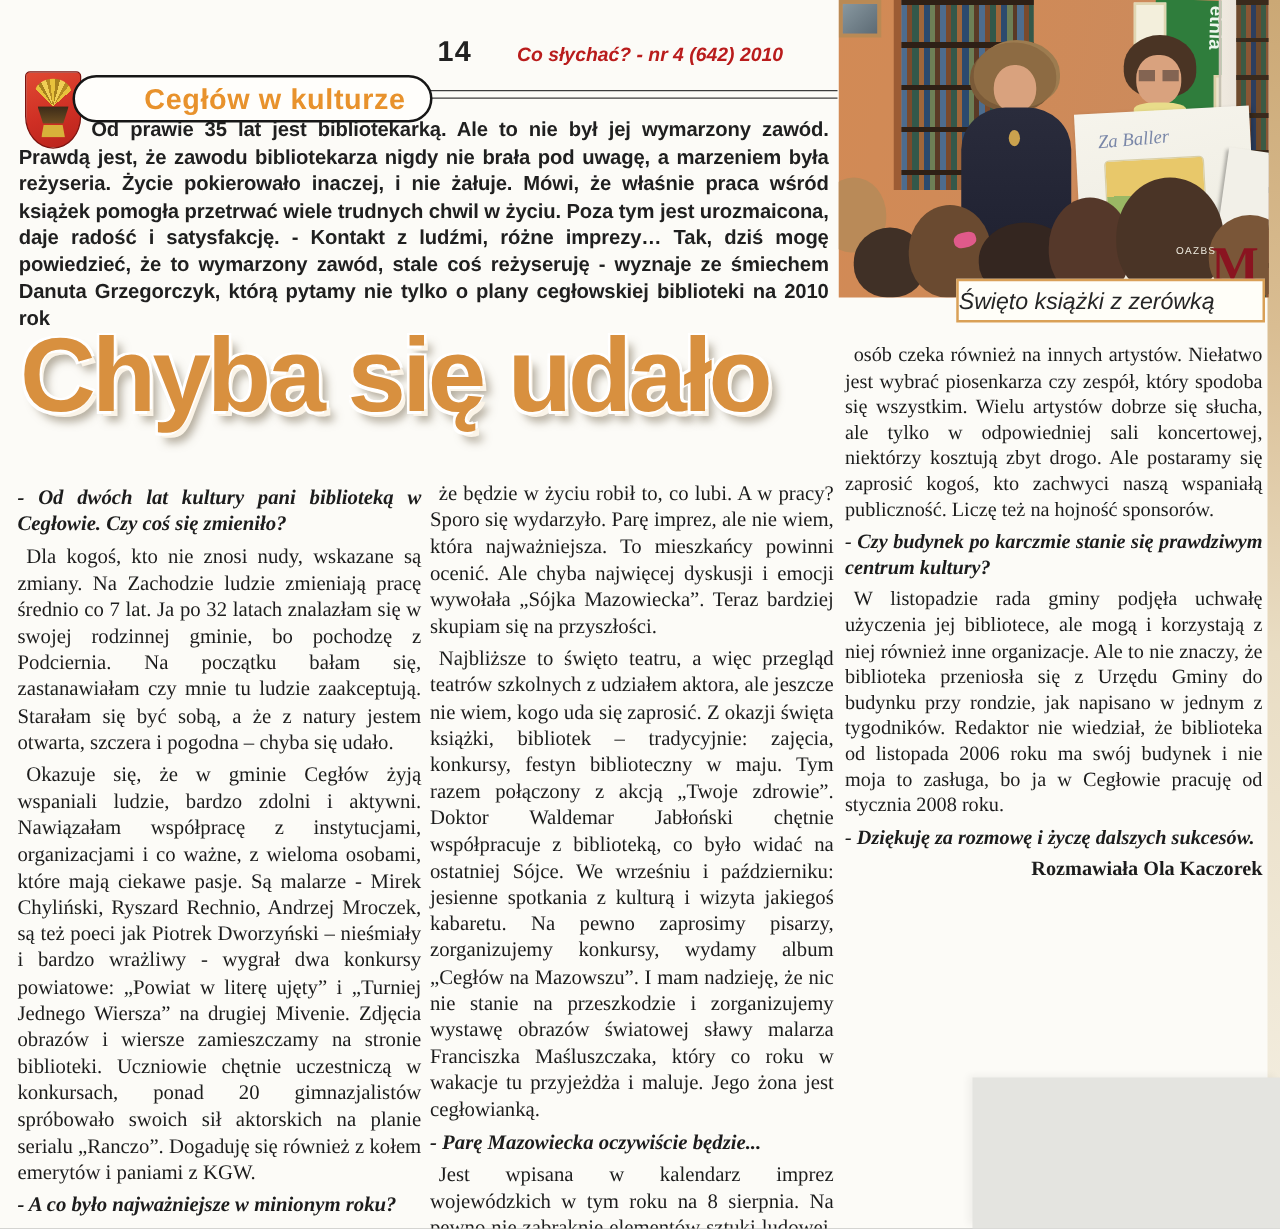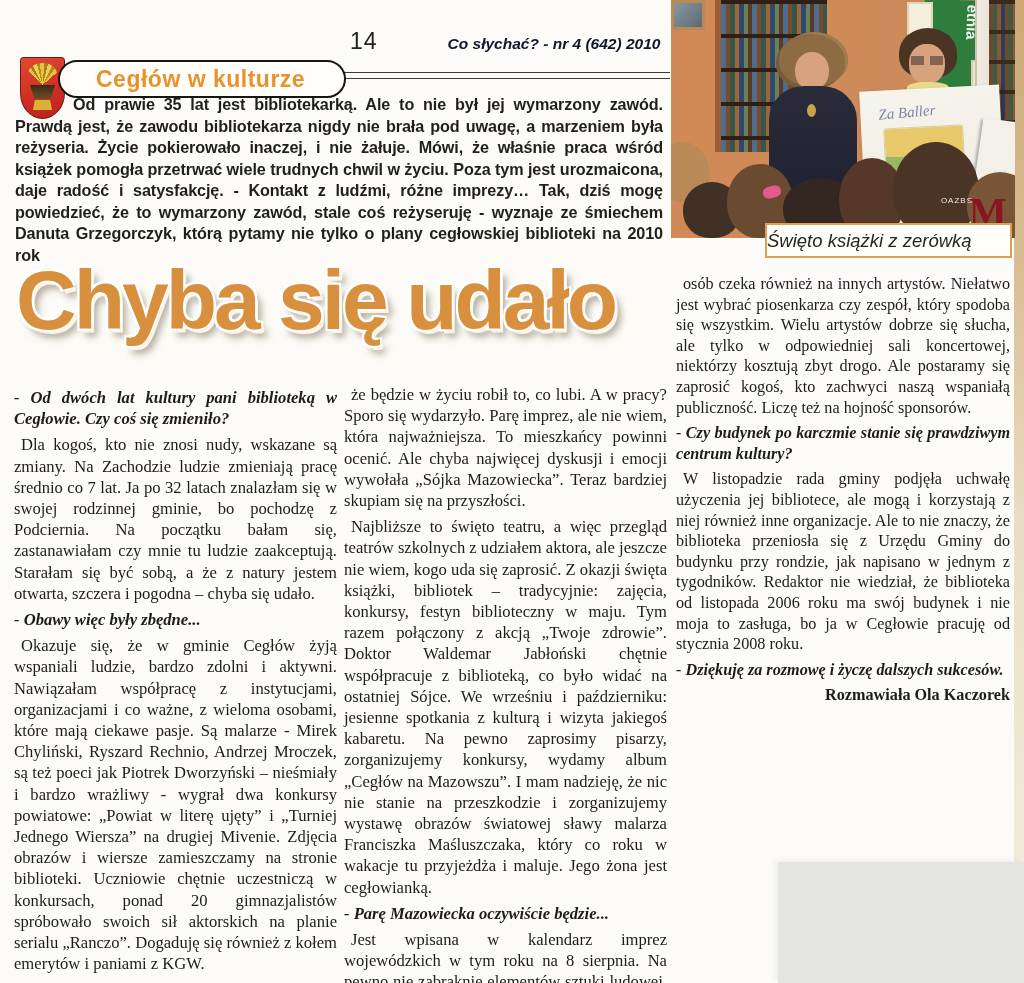--- a/index.html
+++ b/index.html
@@ -18,42 +18,42 @@
     position: absolute; right: 0; top: 0; width: 10px; height: 870px;
     background: linear-gradient(180deg,#cba875 0%, #d9bd92 30%, #e9ddc4 60%, #f2ecdd 100%);
   }
   .scan-block-bottom {
     position: absolute; left: 778px; top: 862px; width: 246px; height: 121px;
     background: #e4e4e0;
     box-shadow: -4px -2px 6px rgba(0,0,0,0.05);
   }
   
   .header { position: absolute; top: 28px; left: 350px; white-space: nowrap; }
-  .pageno { font-family: "Liberation Sans", sans-serif; font-weight: normal; font-size: 23px; letter-spacing: 1px; color:#222; }
-  .masthead { font-family: "Liberation Sans", sans-serif; font-weight: bold; font-style: italic; font-size: 15.5px; margin-left: 70px; color:#0f172a; }
+  .pageno { font-family: "Liberation Sans", sans-serif; font-weight: bold; font-size: 23px; letter-spacing: 1px; color:#222; }
+  .masthead { font-family: "Liberation Sans", sans-serif; font-weight: bold; font-style: italic; font-size: 15.5px; margin-left: 36px; color:#b91c1c; }
   .double-rule { position: absolute; left: 342px; top: 72px; width: 328px; height: 7px;
     border-top: 1.5px solid #3c3c3c; border-bottom: 1.5px solid #3c3c3c; }
   
   .shield { position: absolute; left: 20px; top: 57px; width: 45px; height: 62px;
     background: linear-gradient(160deg,#e04a33 0%, #cf2f24 55%, #b8231c 100%);
     border: 1.5px solid #7c1410;
     border-radius: 4px 4px 50% 50% / 4px 4px 42% 42%; }
   .shield .sheaf { position: absolute; left: 7px; top: 5px; width: 29px; height: 22px;
     background:
       conic-gradient(from -55deg at 50% 100%, transparent 0 10deg, #e8c23c 10deg 20deg, #a8811e 20deg 28deg, #f0cf55 28deg 40deg, #b68c22 40deg 48deg, #e8c23c 48deg 60deg, #a8811e 60deg 70deg, #f0cf55 70deg 82deg, #b68c22 82deg 92deg, #e8c23c 92deg 104deg, transparent 104deg 360deg);
     border-radius: 50% 50% 10% 10%; }
   .shield .basket { position: absolute; left: 9px; top: 27px; width: 25px; height: 14px;
     background: linear-gradient(180deg,#3b2a18,#6d4e22);
     clip-path: polygon(0 0, 100% 0, 82% 100%, 18% 100%); }
   .shield .base { position: absolute; left: 12px; top: 42px; width: 19px; height: 10px;
     background: #d8b13a; clip-path: polygon(10% 0, 90% 0, 100% 100%, 0 100%); }
   
   .section-pill { position: absolute; left: 58px; top: 60px; width: 288px; height: 38px;
     border: 2.5px solid #161616; border-radius: 21px; background: #fffefb;
-    display: flex; align-items: center; padding-left: 36px; }
+    display: flex; align-items: center; padding-left: 36px; justify-content: center; }
   .section-pill span { font-family: "Liberation Sans", sans-serif; font-weight: bold;
     font-size: 23px; color: #e8922c; letter-spacing: 0.5px; }
   
   .lead { position: absolute; left: 15px; top: 94px; width: 648px;
     font-family: "Liberation Sans", sans-serif; font-weight: bold;
     font-size: 16.2px; line-height: 21.5px; color: #1f1f1f;
     text-align: justify; text-indent: 58px; letter-spacing: -0.1px; }
   
   .headline { position: absolute; left: 16px; top: 252px; width: 660px;
     font-family: "Liberation Sans", sans-serif; font-weight: bold;
@@ -145,21 +145,20 @@
     <span>Cegłów w kulturze</span>
   </div>
 
   <p class="lead">Od prawie 35 lat jest bibliotekarką. Ale to nie był jej wymarzony zawód. Prawdą jest, że zawodu bibliotekarza nigdy nie brała pod uwagę, a marzeniem była reżyseria. Życie pokierowało inaczej, i nie żałuje. Mówi, że właśnie praca wśród książek pomogła przetrwać wiele trudnych chwil w życiu. Poza tym jest urozmaicona, daje radość i satysfakcję. - Kontakt z ludźmi, różne imprezy… Tak, dziś mogę powiedzieć, że to wymarzony zawód, stale coś reżyseruję - wyznaje ze śmiechem Danuta Grzegorczyk, którą pytamy nie tylko o plany cegłowskiej biblioteki na 2010 rok</p>
 
   <h1 class="headline">Chyba się udało</h1>
 
   <div class="col col-1">
     <p class="q">- Od dwóch lat kultury pani biblioteką w Cegłowie. Czy coś się zmieniło?</p>
     <p class="a">Dla kogoś, kto nie znosi nudy, wskazane są zmiany. Na Zachodzie ludzie zmieniają pracę średnio co 7 lat. Ja po 32 latach znalazłam się w swojej rodzinnej gminie, bo pochodzę z Podciernia. Na początku bałam się, zastanawiałam czy mnie tu ludzie zaakceptują. Starałam się być sobą, a że z natury jestem otwarta, szczera i pogodna – chyba się udało.</p>
-    <p class="q">- Obawy więc były zbędne...</p>
     <p class="a">Okazuje się, że w gminie Cegłów żyją wspaniali ludzie, bardzo zdolni i aktywni. Nawiązałam współpracę z instytucjami, organizacjami i co ważne, z wieloma osobami, które mają ciekawe pasje. Są malarze - Mirek Chyliński, Ryszard Rechnio, Andrzej Mroczek, są też poeci jak Piotrek Dworzyński – nieśmiały i bardzo wrażliwy - wygrał dwa konkursy powiatowe: „Powiat w literę ujęty” i „Turniej Jednego Wiersza” na drugiej Mivenie. Zdjęcia obrazów i wiersze zamieszczamy na stronie biblioteki. Uczniowie chętnie uczestniczą w konkursach, ponad 20 gimnazjalistów spróbowało swoich sił aktorskich na planie serialu „Ranczo”.  Dogaduję się również z kołem emerytów i paniami z KGW.</p>
     <p class="q">- A co było najważniejsze w minionym roku?</p>
 
   </div>
 
   <div class="col col-2">
     <p class="a">że będzie w życiu robił to, co lubi. A w pracy? Sporo się wydarzyło. Parę imprez, ale nie wiem, która najważniejsza. To mieszkańcy powinni ocenić. Ale chyba najwięcej dyskusji i emocji wywołała „Sójka Mazowiecka”. Teraz bardziej skupiam się na przyszłości.</p>
     <p class="a">Najbliższe to święto teatru, a więc przegląd teatrów szkolnych z udziałem aktora, ale jeszcze nie wiem, kogo uda się zaprosić. Z okazji święta książki, bibliotek – tradycyjnie: zajęcia, konkursy, festyn biblioteczny w maju. Tym razem połączony z akcją „Twoje zdrowie”. Doktor Waldemar Jabłoński chętnie współpracuje z biblioteką, co było widać na ostatniej Sójce. We wrześniu i październiku: jesienne spotkania z kulturą i wizyta jakiegoś kabaretu. Na pewno zaprosimy pisarzy, zorganizujemy konkursy, wydamy album „Cegłów na Mazowszu”. I mam nadzieję, że nic nie stanie na przeszkodzie i zorganizujemy wystawę obrazów światowej sławy malarza Franciszka Maśluszczaka, który co roku w wakacje tu przyjeżdża i maluje. Jego żona jest cegłowianką.</p>
     <p class="q">- Parę Mazowiecka oczywiście będzie...</p>
     <p class="a">Jest wpisana w kalendarz imprez wojewódzkich w tym roku na 8 sierpnia. Na pewno nie zabraknie elementów sztuki ludowej, bo to jest najważniejsze na tym festynie, ale wiele</p>

